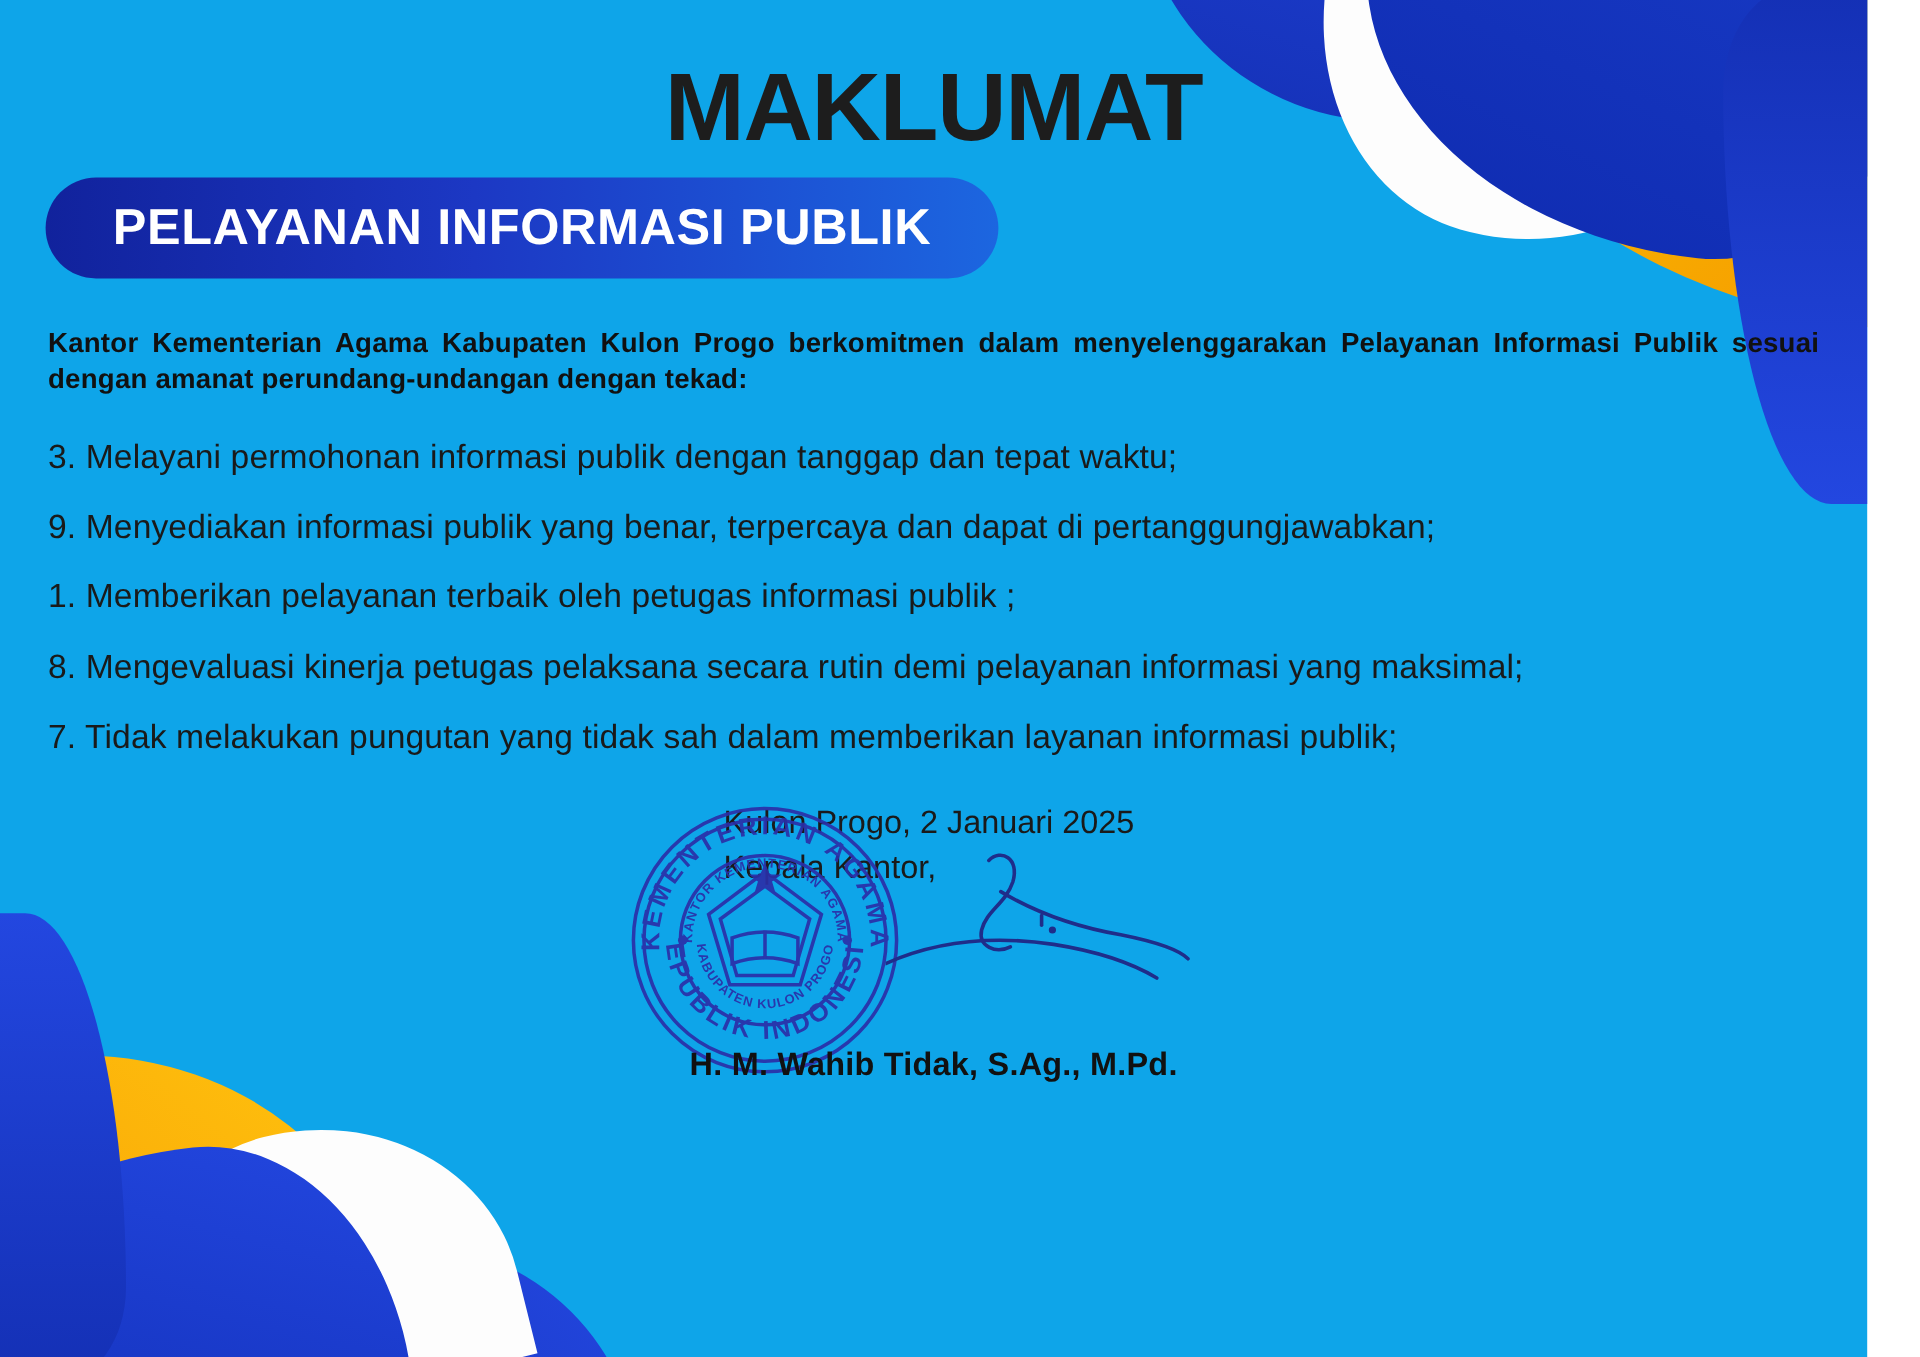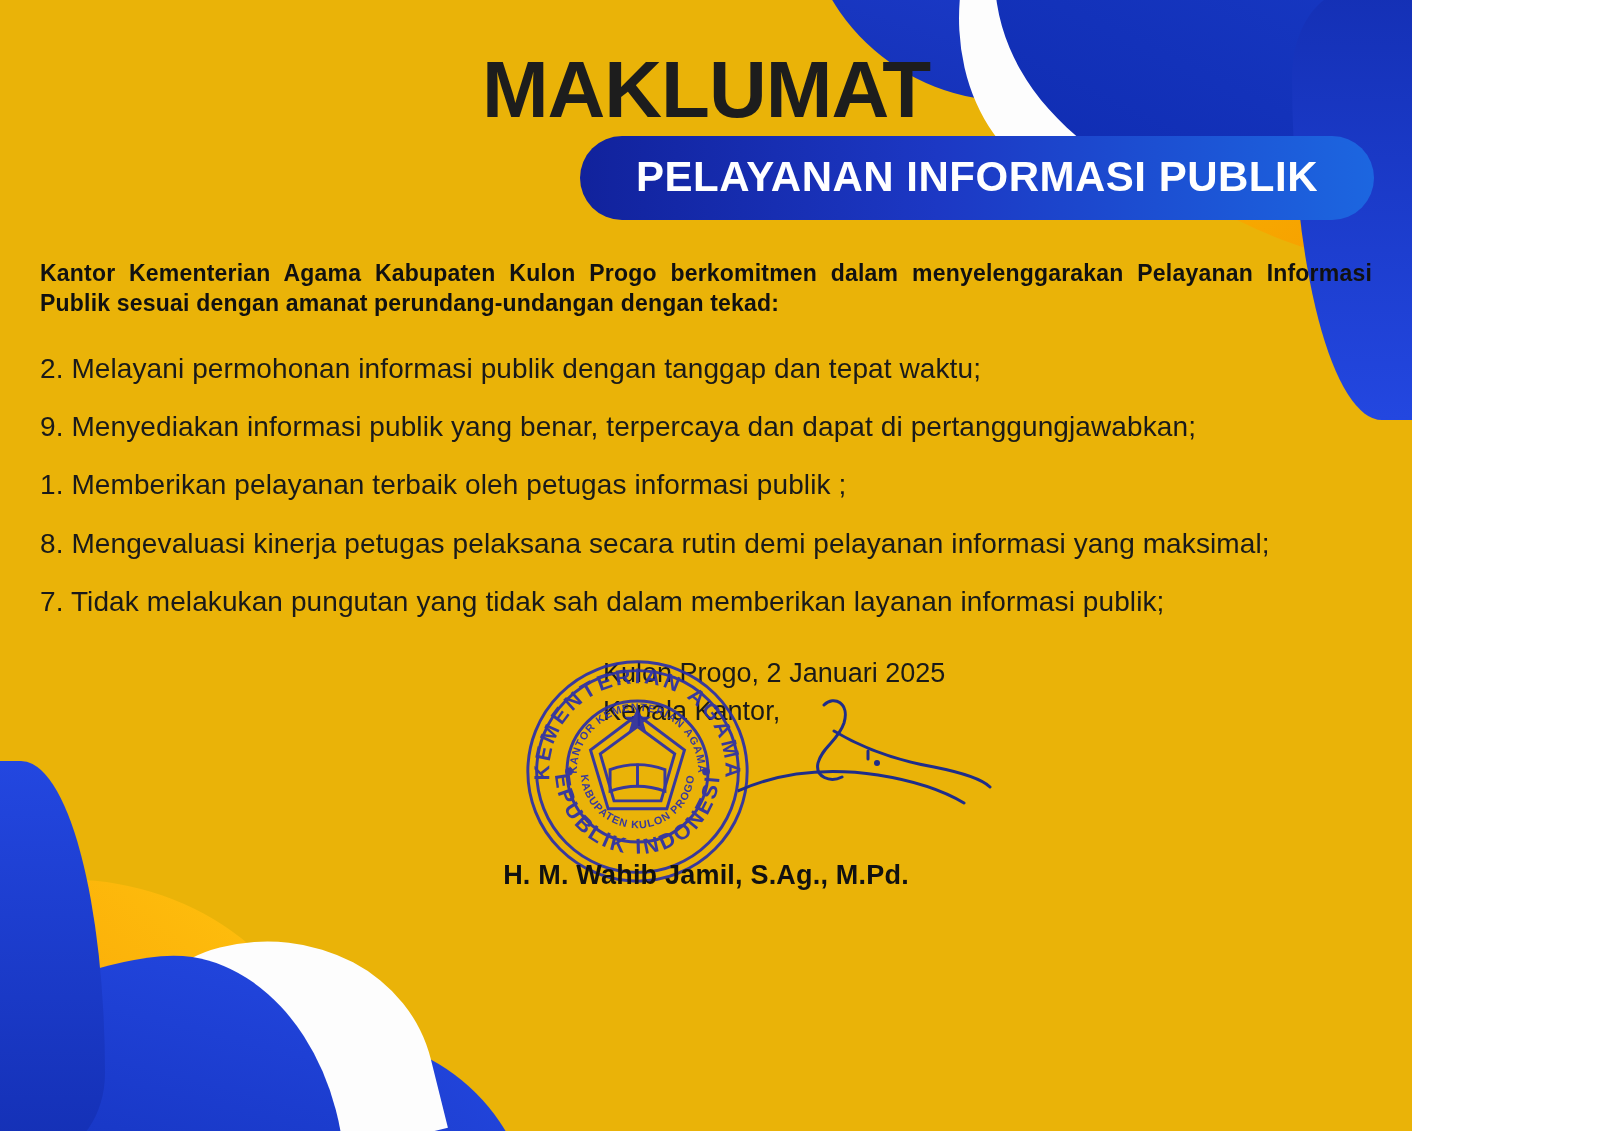--- a/index.html
+++ b/index.html
@@ -9,23 +9,23 @@
   body {
     width: 1600px;
     height: 1131px;
     background: #ffffff;
     font-family: "Liberation Sans", sans-serif;
     overflow: hidden;
   }
 
   .poster {
     position: relative;
-    width: 1412px;
+    width: 1556px;
     height: 1131px;
-    background: #eab308;
+    background: #0ea5e9;
     overflow: hidden;
   }
 
   
   .deco {
     position: absolute;
     pointer-events: none;
   }
 
   
@@ -132,22 +132,22 @@
     font-size: 80px;
     font-weight: 700;
     letter-spacing: -1px;
     color: #1d1d1d;
     margin: 48px 0 0 0;
     line-height: 1.05;
   }
 
   .subtitle-wrap {
     display: flex;
-    justify-content: flex-end;
-    margin-top: 4px;
+    justify-content: flex-start;
+    margin-top: 16px;
   }
   .subtitle {
     background: linear-gradient(90deg, #11229c 0%, #1c38c4 45%, #1c66e0 100%);
     color: #ffffff;
     font-size: 42px;
     font-weight: 700;
     letter-spacing: 0.5px;
     padding: 20px 56px 22px 56px;
     border-radius: 48px;
     line-height: 1;
@@ -238,21 +238,21 @@
 
     <h1 class="title">MAKLUMAT</h1>
 
     <div class="subtitle-wrap">
       <div class="subtitle">PELAYANAN INFORMASI PUBLIK</div>
     </div>
 
     <p class="intro">Kantor Kementerian Agama Kabupaten Kulon Progo berkomitmen dalam menyelenggarakan Pelayanan Informasi Publik sesuai dengan amanat perundang-undangan dengan tekad:</p>
 
     <div class="list">
-      <div class="list-item">2. Melayani permohonan informasi publik dengan tanggap dan tepat waktu;</div>
+      <div class="list-item">3. Melayani permohonan informasi publik dengan tanggap dan tepat waktu;</div>
       <div class="list-item">9. Menyediakan informasi publik yang benar, terpercaya dan dapat di pertanggungjawabkan;</div>
       <div class="list-item">1. Memberikan pelayanan terbaik oleh petugas informasi publik ;</div>
       <div class="list-item">8. Mengevaluasi kinerja petugas pelaksana secara rutin demi pelayanan informasi yang maksimal;</div>
       <div class="list-item">7. Tidak melakukan pungutan yang tidak sah dalam memberikan layanan informasi publik;</div>
     </div>
 
     <div class="sign-block">
 
       <div class="sign-text">
         <div>Kulon Progo, 2 Januari 2025</div>
@@ -302,17 +302,17 @@
       <svg class="signature-svg" viewBox="0 0 260 150">
         <g fill="none" stroke="#1f2d8a" stroke-width="3" stroke-linecap="round">
           <path d="M86 18 C 96 8, 112 16, 106 36 C 100 54, 84 60, 80 76 C 77 90, 92 96, 104 90"></path>
           <path d="M96 44 C 116 56, 150 72, 196 80 C 226 86, 244 92, 252 100"></path>
           <path d="M0 104 C 40 86, 86 80, 140 88 C 178 94, 206 104, 226 116"></path>
           <path d="M130 64 L 130 72"></path>
         </g>
         <circle cx="139" cy="76" r="3" fill="#1f2d8a"></circle>
       </svg>
 
-      <div class="sign-name">H. M. Wahib Jamil, S.Ag., M.Pd.</div>
+      <div class="sign-name">H. M. Wahib Tidak, S.Ag., M.Pd.</div>
     </div>
 
   </div>
 </div>
 
 </body></html>

